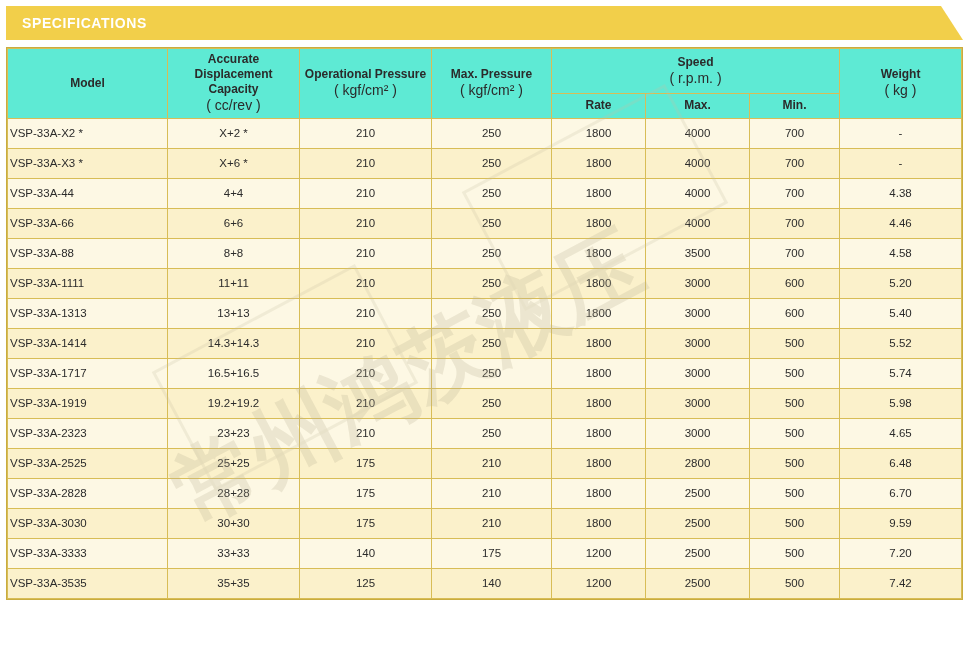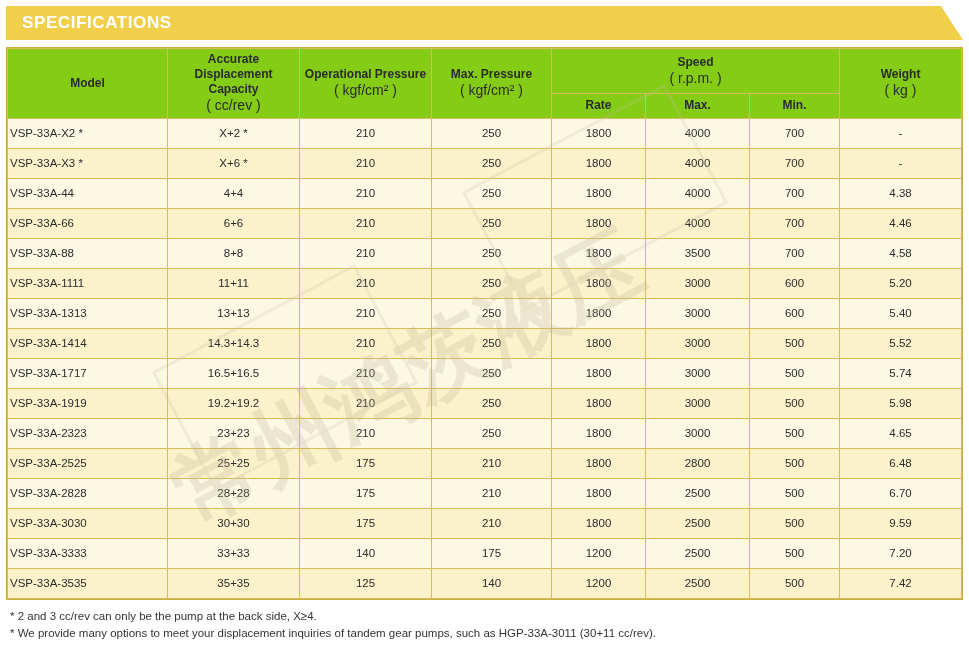--- a/index.html
+++ b/index.html
@@ -40,21 +40,21 @@
     border-top: 34px solid #ffffff;
     border-left: 22px solid transparent;
   }
   .banner-title {
     position: absolute;
     left: 16px;
     top: 0;
     height: 34px;
     line-height: 34px;
     color: #ffffff;
-    font-size: 17px;
+    font-size: 14px;
     font-weight: bold;
     letter-spacing: 0.6px;
   }
 
   
   .table-wrap {
     margin: 7px 6px 0 6px;
     border: 1px solid #c9ac3f;
     background: #fdf6dd;
   }
@@ -64,21 +64,21 @@
     table-layout: fixed;
   }
   th, td {
     border: 1px solid #d8bd56;
     text-align: center;
     vertical-align: middle;
     font-size: 11.5px;
     color: #2b2b2b;
   }
   thead th {
-    background: #84cc16;
+    background: #5eead4;
     font-weight: bold;
     font-size: 12px;
     padding: 3px 2px;
     line-height: 1.25;
   }
   thead th .sub {
     font-weight: normal;
     font-size: 14px;
     display: block;
   }
@@ -351,24 +351,20 @@
             <td>140</td>
             <td>1200</td>
             <td>2500</td>
             <td>500</td>
             <td>7.42</td>
           </tr>
         </tbody>
     </table>
   </div>
 
-  <div class="notes">
-    <div>* 2 and 3 cc/rev can only be the pump at the back side, X≥4.</div>
-    <div>* We provide many options to meet your displacement inquiries of tandem gear pumps, such as HGP-33A-3011 (30+11 cc/rev).</div>
-  </div>
 
   <div class="watermark">
     <div class="wm-text" style="left:0px; top:170px;">常州鸿茨液压</div>
     <div class="wm-box" style="left:330px; top:-20px; width:230px; height:135px; transform:rotate(-28deg);"></div>
     <div class="wm-box" style="left:20px; top:160px; width:230px; height:135px; transform:rotate(-28deg);"></div>
   </div>
 
 </div>
 
 </body></html>

